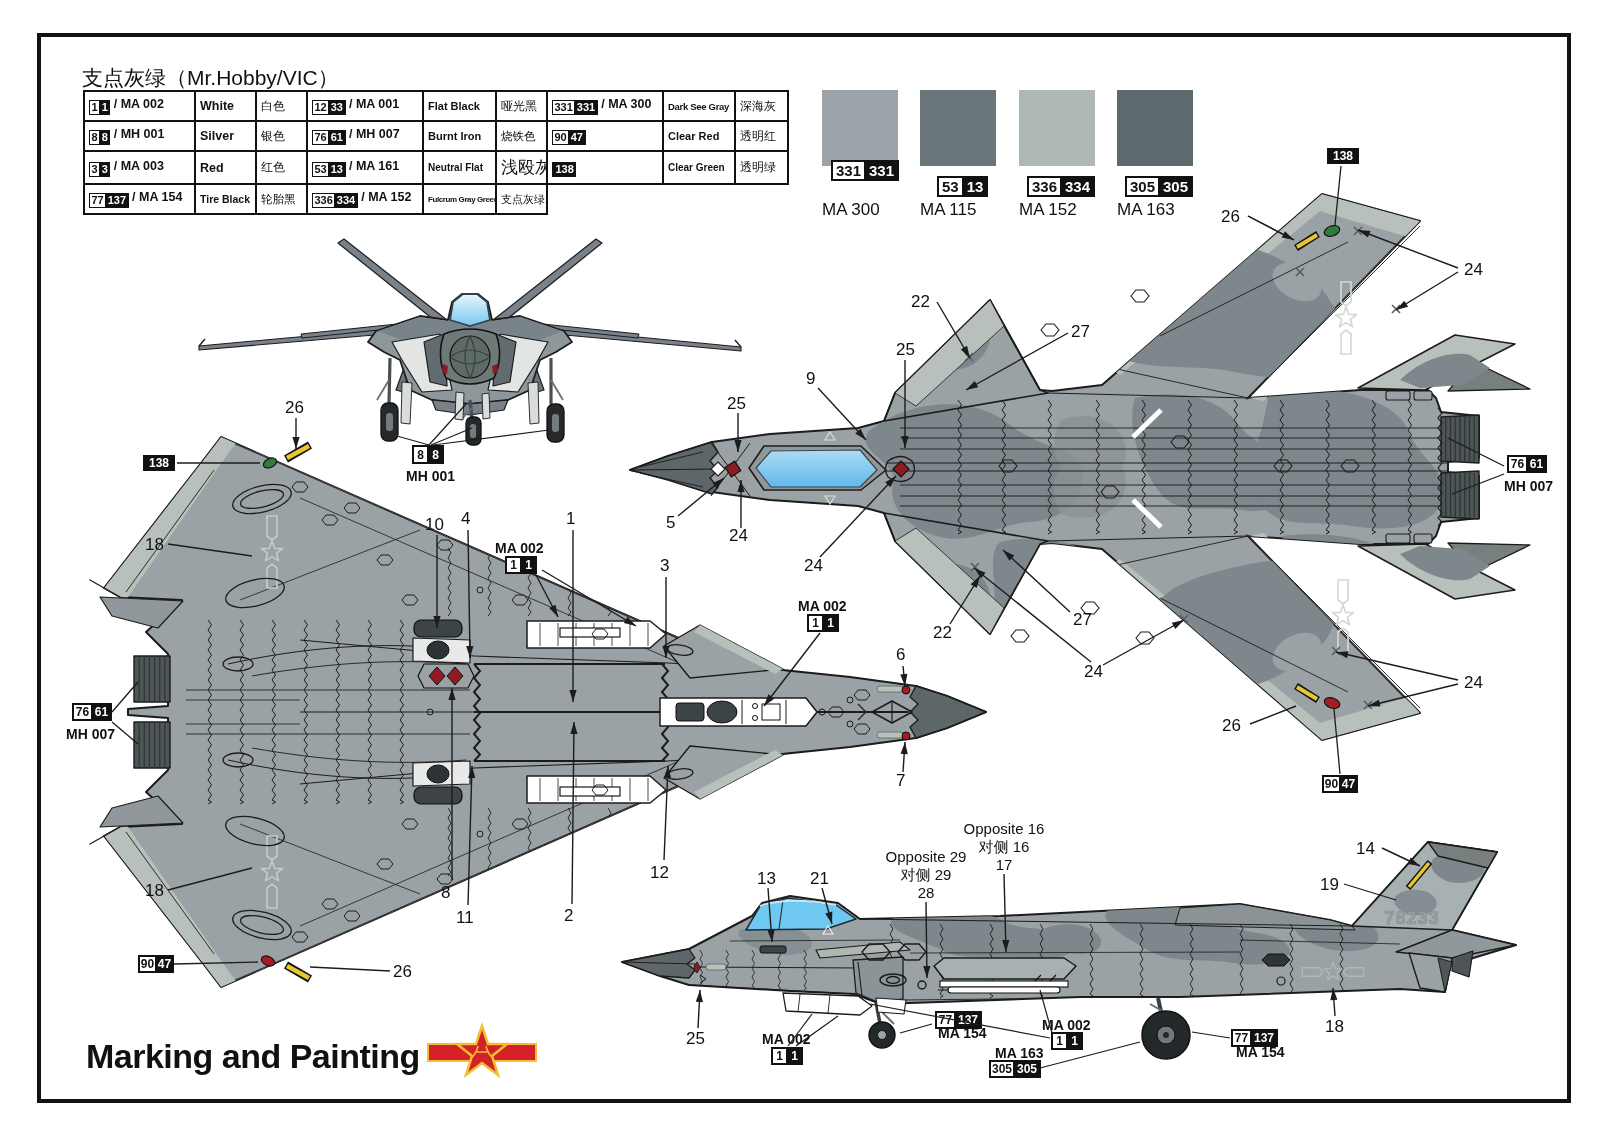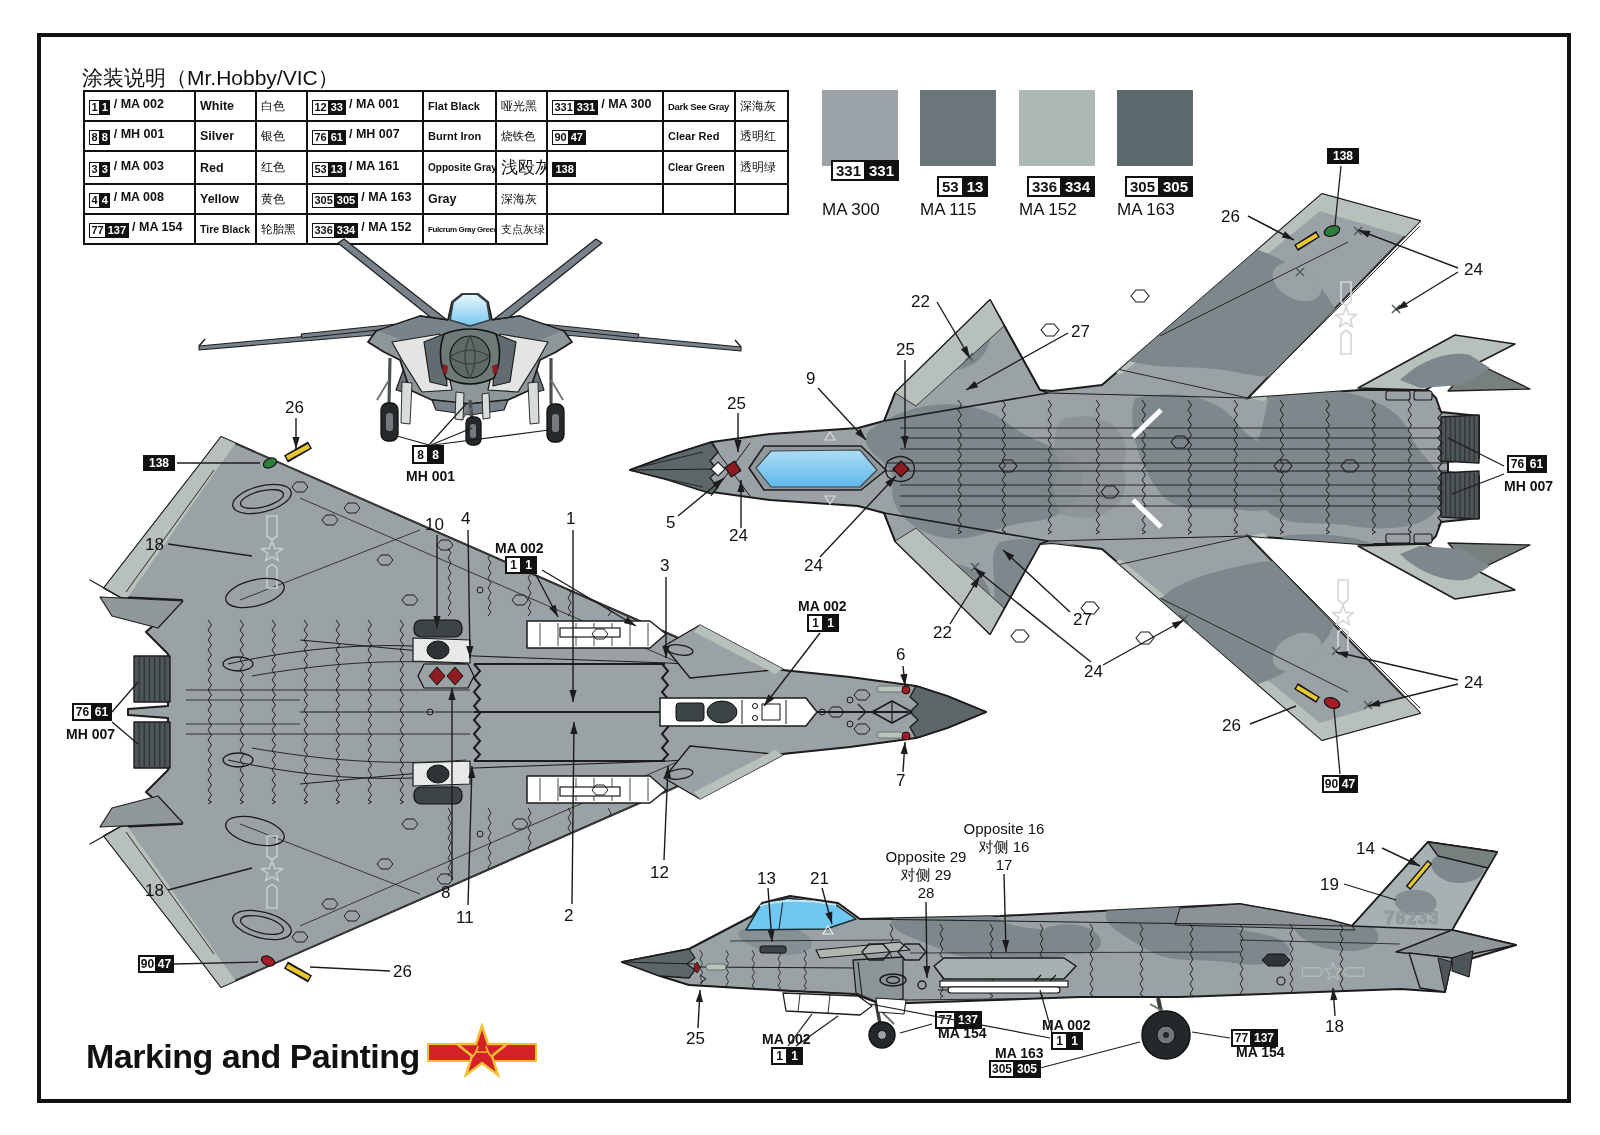--- a/index.html
+++ b/index.html
@@ -17,21 +17,21 @@
 .bigchip .b{display:inline-block;background:#111;color:#fff;border:2px solid #111;border-left:none;padding:0 3px;height:17px}
 .sw{position:absolute;width:76px;height:76px}
 .swlab{position:absolute;font-size:17px;color:#111;width:76px;text-align:left}
 #hdr{position:absolute;left:82px;top:64px;font-size:21px;color:#111}
 #title{position:absolute;left:86px;top:1037px;font-size:34px;font-weight:bold;color:#111;letter-spacing:-0.5px}
 </style></head>
 <body>
 
 <div id="frame"></div>
 
-<div id="hdr">涂装说明（Mr.Hobby/VIC）</div>
+<div id="hdr">支点灰绿（Mr.Hobby/VIC）</div>
 
 <table id="ptable">
 <tbody>
       <tr>
 <td style="width:101px"><span class="chip"><span class="w">1</span><span class="b">1</span></span> / MA 002</td>
 <td style="width:51px">White</td>
 <td style="width:41px" class="cn">白色</td>
 <td style="width:106px"><span class="chip"><span class="w">12</span><span class="b">33</span></span> / MA 001</td>
 <td style="width:63px;font-size:11px">Flat Black</td>
 <td style="width:41px" class="cn">哑光黑</td>
@@ -48,36 +48,25 @@
 <td class="cn" style="font-size:11.5px">烧铁色</td>
 <td><span class="chip"><span class="w">90</span><span class="b">47</span></span></td>
 <td style="font-size:11px">Clear Red</td>
 <td class="cn">透明红</td>
 </tr>
 <tr>
 <td><span class="chip"><span class="w">3</span><span class="b">3</span></span> / MA 003</td>
 <td>Red</td>
 <td class="cn">红色</td>
 <td><span class="chip"><span class="w">53</span><span class="b">13</span></span> / MA 161</td>
-<td style="font-size:10px">Opposite Gray</td>
+<td style="font-size:10px">Neutral Flat</td>
 <td class="cn" style="font-size:17px">浅殴灰</td>
 <td><span class="chip"><span class="b" style="border-left:2px solid #111">138</span></span></td>
 <td style="font-size:10px">Clear Green</td>
 <td class="cn">透明绿</td>
-</tr>
-<tr>
-<td><span class="chip"><span class="w">4</span><span class="b">4</span></span> / MA 008</td>
-<td>Yellow</td>
-<td class="cn">黄色</td>
-<td><span class="chip"><span class="w">305</span><span class="b">305</span></span> / MA 163</td>
-<td>Gray</td>
-<td class="cn">深海灰</td>
-<td></td>
-        <td></td>
-        <td></td>
 </tr>
 <tr>
 <td><span class="chip"><span class="w">77</span><span class="b">137</span></span> / MA 154</td>
 <td style="font-size:10.5px">Tire Black</td>
 <td class="cn" style="font-size:11.5px">轮胎黑</td>
 <td><span class="chip"><span class="w">336</span><span class="b">334</span></span> / MA 152</td>
 <td style="font-size:8px;letter-spacing:-0.4px">Fulcrum Gray Green</td>
 <td class="cn" style="font-size:11px">支点灰绿</td>
 <td class="nob" colspan="3"></td>
 </tr>

